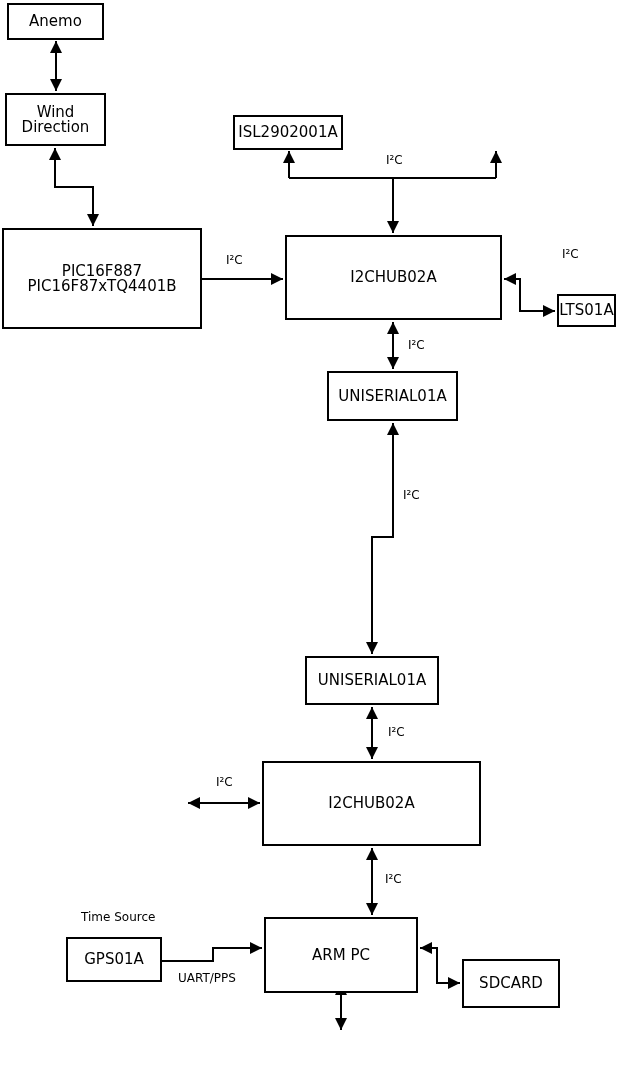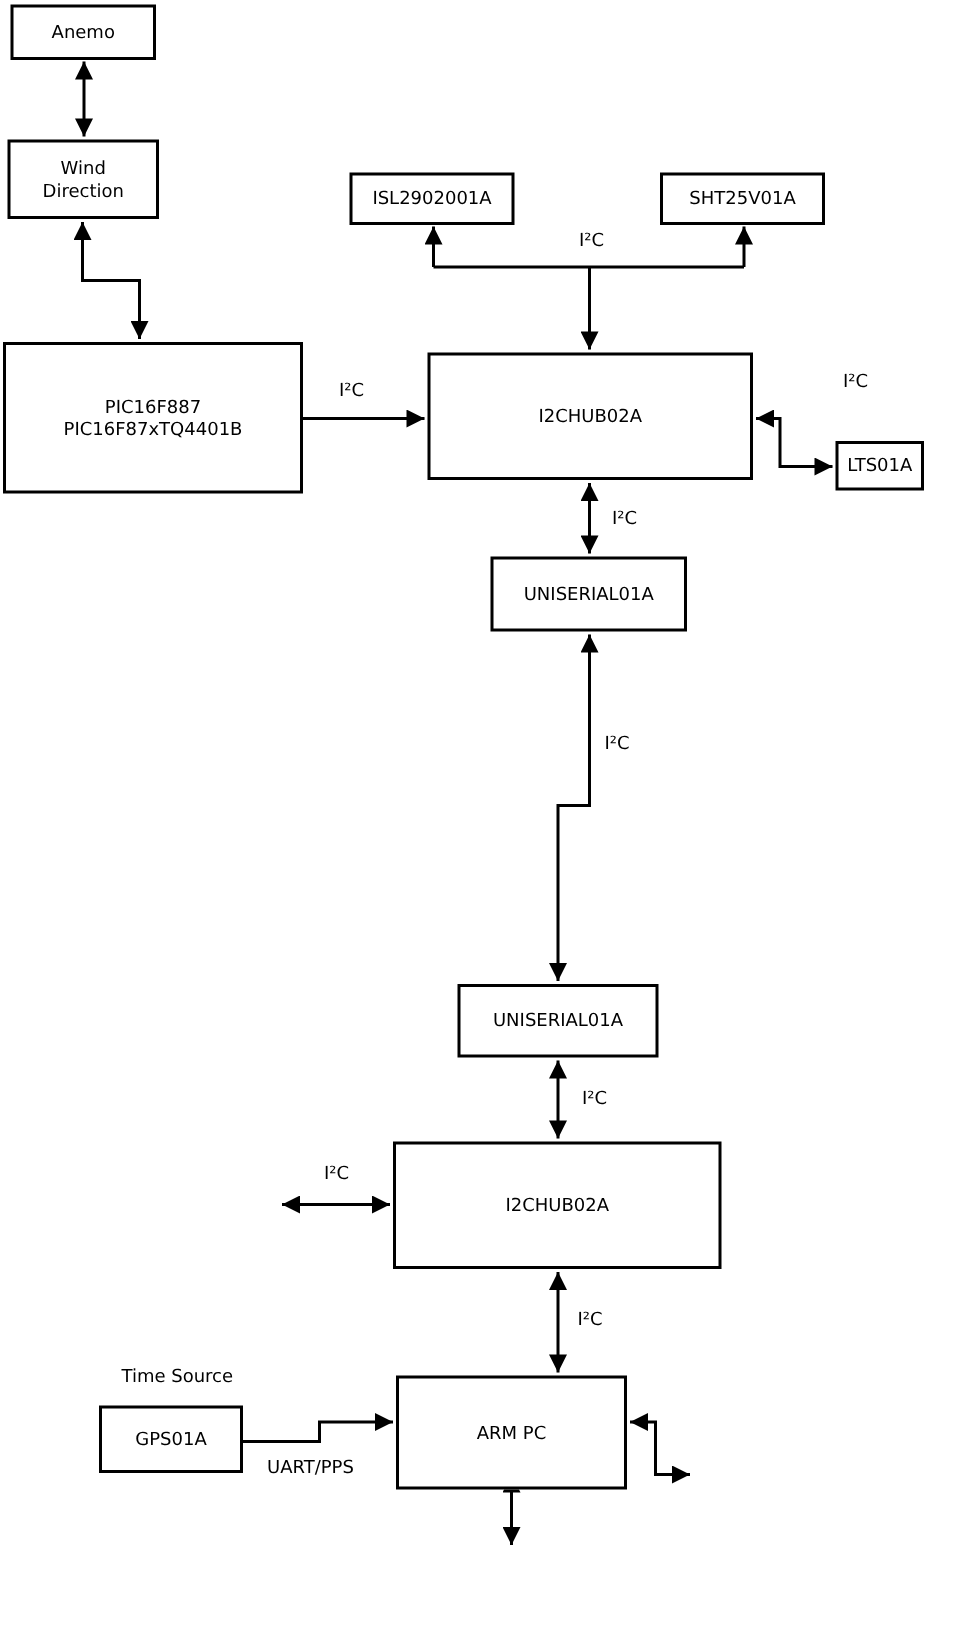--- a/index.html
+++ b/index.html
@@ -31,21 +31,21 @@
   .box {
     position: absolute;
     box-sizing: border-box;
     border: 2px solid #000000;
     background: #ffffff;
     display: flex;
     flex-direction: column;
     align-items: center;
     justify-content: center;
     text-align: center;
-    font-size: 12px;
+    font-size: 15px;
     line-height: 15px;
   }
   .lbl {
     position: absolute;
     font-size: 12px;
     line-height: 14px;
     white-space: nowrap;
   }
 </style>
 </head>
@@ -91,23 +91,20 @@
 
   <div class="box" style="left:2px;top:228px;width:200px;height:101px">
     <div>PIC16F887</div>
     <div>PIC16F87xTQ4401B</div>
   </div>
 
   <div class="box" style="left:233px;top:115px;width:110px;height:35px">
     <div>ISL2902001A</div>
   </div>
 
-  <div class="box" style="left:440px;top:115px;width:110px;height:35px">
-    <div>SHT25V01A</div>
-  </div>
 
   <div class="box" style="left:285px;top:235px;width:217px;height:85px">
     <div>I2CHUB02A</div>
   </div>
 
   <div class="box" style="left:557px;top:294px;width:59px;height:33px">
     <div>LTS01A</div>
   </div>
 
   <div class="box" style="left:327px;top:371px;width:131px;height:50px">
@@ -124,20 +121,23 @@
   </div>
 
   <div class="box" style="left:66px;top:937px;width:96px;height:45px">
     <div>GPS01A</div>
   </div>
 
   <div class="box" style="left:264px;top:917px;width:154px;height:76px">
     <div>ARM PC</div>
   </div>
 
+  <div class="box" style="left:462px;top:959px;width:98px;height:49px">
+    <div>SDCARD</div>
+  </div>
 
 
   <div class="lbl" style="left:386px;top:153px">I²C</div>
   <div class="lbl" style="left:226px;top:253px">I²C</div>
   <div class="lbl" style="left:562px;top:247px">I²C</div>
   <div class="lbl" style="left:408px;top:338px">I²C</div>
   <div class="lbl" style="left:403px;top:488px">I²C</div>
   <div class="lbl" style="left:388px;top:725px">I²C</div>
   <div class="lbl" style="left:216px;top:775px">I²C</div>
   <div class="lbl" style="left:385px;top:872px">I²C</div>

